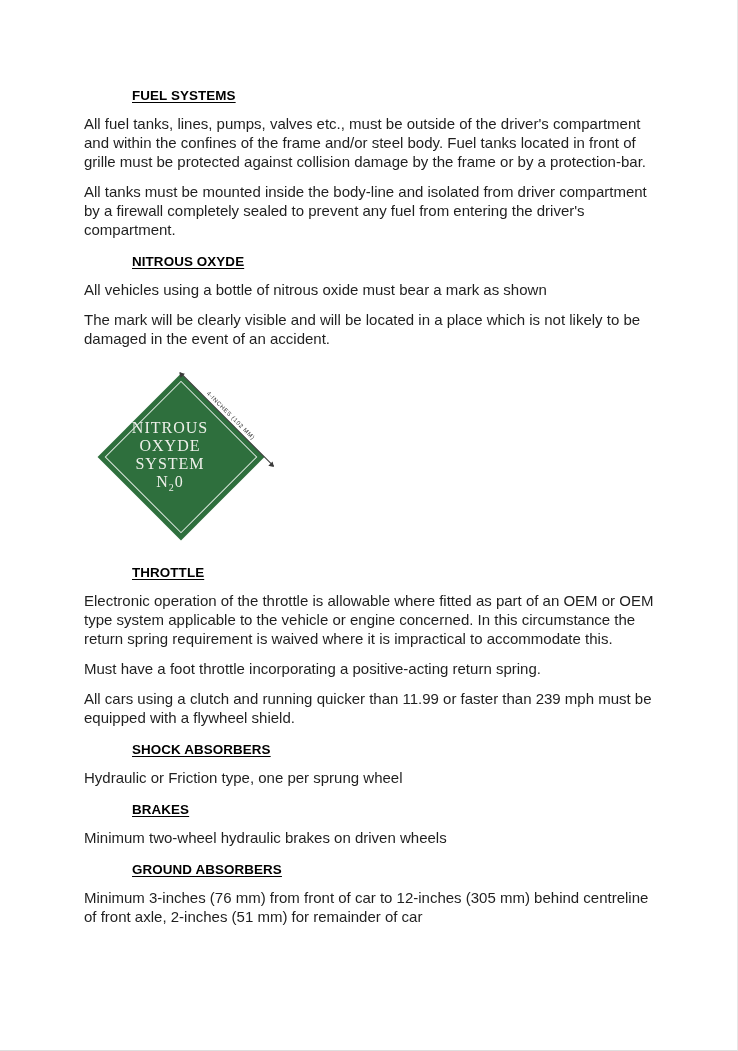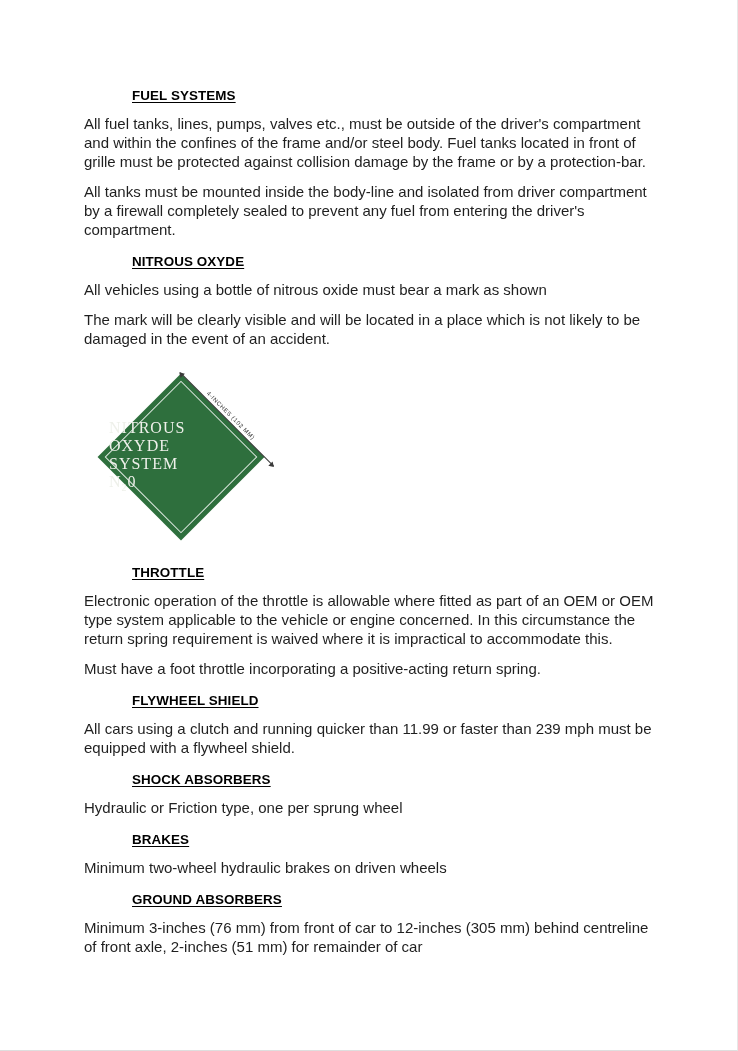--- a/index.html
+++ b/index.html
@@ -59,25 +59,25 @@
     background: var(--placard-green);
   }
   .diamond::after {
     content: "";
     position: absolute;
     inset: 5px;
     border: 1.5px solid rgba(255,255,255,0.85);
   }
   .placard-text {
     position: absolute;
-    left: 103px;
+    left: 84px;
     top: 96px;
     width: 160px;
     transform: translate(-50%,-50%);
-    text-align: left;
+    text-align: center;
     font-family: "Liberation Serif", serif;
     font-size: 16px;
     line-height: 18px;
     letter-spacing: 1px;
     color: #eef0ea;
   }
   .placard-text sub {
     font-size: 10px;
   }
   .edge-note {
@@ -158,21 +158,20 @@
       </figure>
     </section>
 
     <section>
       <h2 class="sec-heading">THROTTLE</h2>
       <p class="body-text">Electronic operation of the throttle is allowable where fitted as part of an OEM or OEM type system applicable to the vehicle or engine concerned. In this circumstance the return spring requirement is waived where it is impractical to accommodate this.</p>
       <p class="body-text">Must have a foot throttle incorporating a positive-acting return spring.</p>
     </section>
 
     <section>
-      <h2 class="sec-heading">FLYWHEEL SHIELD</h2>
       <p class="body-text">All cars using a clutch and running quicker than 11.99 or faster than 239 mph must be equipped with a flywheel shield.</p>
     </section>
 
     <section>
       <h2 class="sec-heading">SHOCK ABSORBERS</h2>
       <p class="body-text">Hydraulic or Friction type, one per sprung wheel</p>
     </section>
 
     <section>
       <h2 class="sec-heading">BRAKES</h2>

